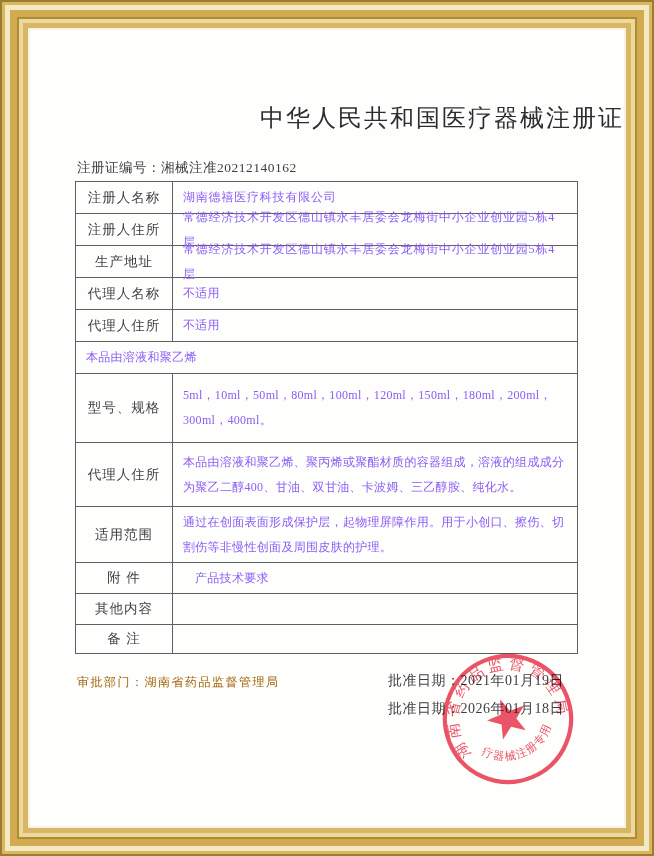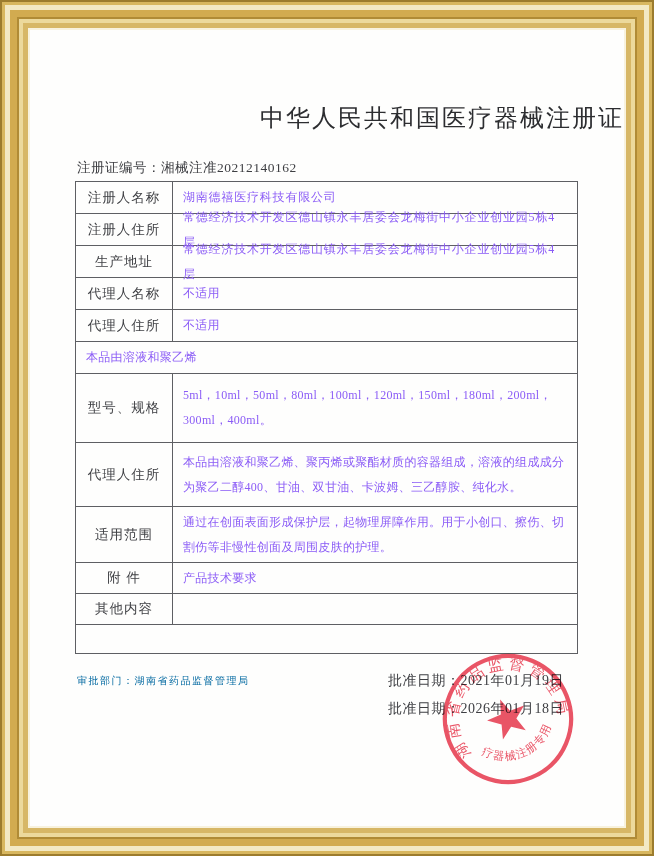--- a/index.html
+++ b/index.html
@@ -57,28 +57,28 @@
   .trow:nth-child(3) .tvalue{letter-spacing:0.8px;}
   .trow:nth-child(1){height:31px;}
   .trow:nth-child(2){height:31px;}
   .trow:nth-child(3){height:31px;}
   .trow:nth-child(4){height:31px;}
   .trow:nth-child(5){height:31px;}
   .trow:nth-child(6){height:31px;}
   .trow:nth-child(7){height:68px;}
   .trow:nth-child(8){height:63px;}
   .trow:nth-child(9){height:55px;}
-  .trow:nth-child(10){height:30px;}
+  .trow:nth-child(10){height:30px;gap:12px;}
   .trow:nth-child(11){height:30px;}
   .trow:nth-child(12){height:28px;}
 
   
   .approval-dept{
     position:absolute;top:644px;left:47px;
-    font-size:10px;color:#0369a1;letter-spacing:1.5px;
+    font-size:12px;color:#a16207;letter-spacing:1.5px;
   }
   .approve-date{
     position:absolute;top:642px;left:358px;
     font-size:14px;color:#3e3f43;letter-spacing:0.5px;
   }
   .valid-until{
     position:absolute;top:670px;left:358px;
     font-size:14px;color:#3e3f43;letter-spacing:0.5px;
   }
 
@@ -147,20 +147,21 @@
             </div>
             <div class="trow">
               <div class="tlabel">附 件</div>
               <div class="tvalue">产品技术要求</div>
             </div>
             <div class="trow">
               <div class="tlabel">其他内容</div>
               <div class="tvalue"></div>
             </div>
             <div class="trow">
+              <div class="tlabel">备 注</div>
               <div class="tvalue"></div>
             </div>
           </div>
 
           <div class="approval-dept">审批部门：湖南省药品监督管理局</div>
           <div class="approve-date">批准日期：2021年01月19日</div>
           <div class="valid-until">批准日期：2026年01月18日</div>
 
           <svg class="stamp" viewBox="0 0 200 200" aria-hidden="true">
             <circle cx="100" cy="100" r="90" fill="none" stroke="#e83d52" stroke-width="6"></circle>

